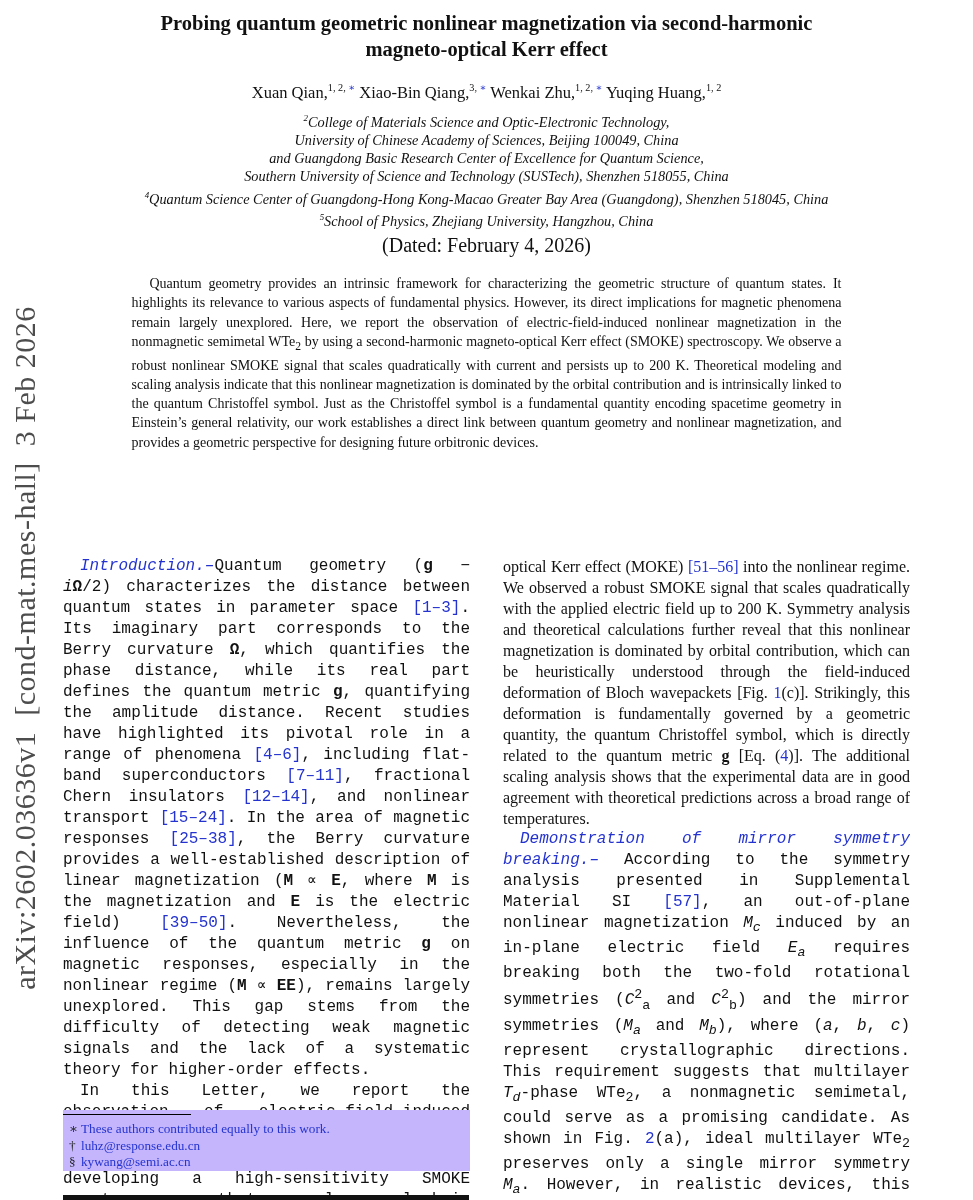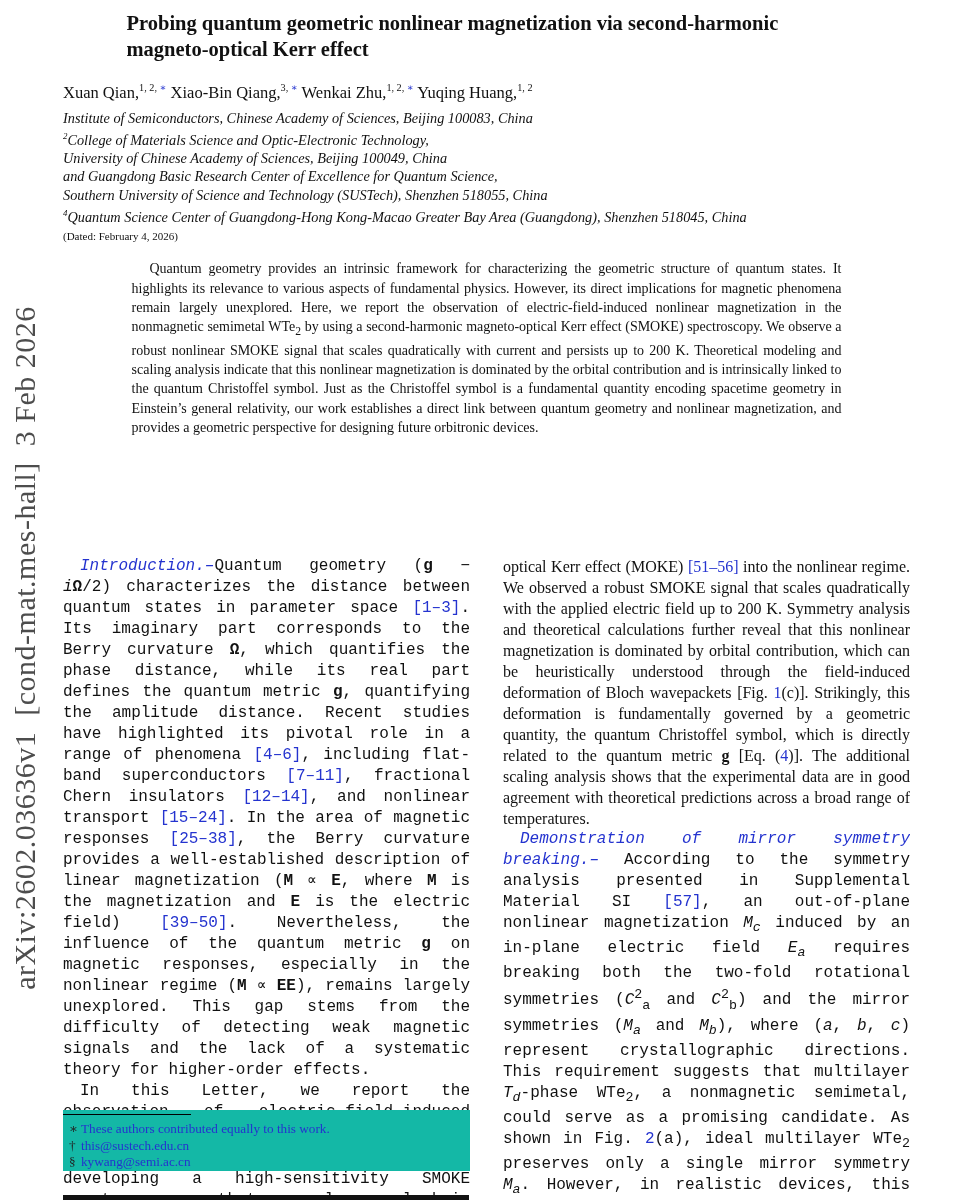--- a/index.html
+++ b/index.html
@@ -13,29 +13,29 @@
 
   
   .arxiv-stamp {
     position:absolute; left:8px; top:1066px; width:836px;
     transform:rotate(-90deg); transform-origin:0 0;
     font-size:30px; letter-spacing:.5px; color:var(--stamp,#4d4d4d);
     text-align:center; white-space:pre;
   }
 
   
-  .header { padding-top:10px; width:847px; margin:0 auto; }
+  .header { padding-top:10px; width:847px; margin:0 auto; text-align:center; }
   .title {
     font-size:20.5px; font-weight:bold; line-height:26px;
     max-width:720px; margin:0 auto;
   }
   .authors { margin-top:13px; font-size:16.5px; line-height:25px; }
   .authors sup, .affiliations sup { font-size:.62em; }
   .affiliations { margin-top:4px; font-style:italic; font-size:14.3px; line-height:18.4px; }
-  .date-line { margin-top:4px; font-size:11px; }
+  .date-line { margin-top:4px; font-size:20px; }
 
   
   .abstract {
     width:710px; margin:17px auto 0; font-size:14px; line-height:19.2px;
     text-align:justify; text-indent:18px;
   }
 
   
   .columns {
     position:absolute; left:63px; top:556px; width:847px; height:644px;
@@ -46,21 +46,21 @@
     font-size:16px; line-height:21px; text-align:justify;
     hyphens:auto; -webkit-hyphens:auto;
   }
   .para.indent { text-indent:17px;font-family:Liberation Mono, monospace; }
   .lk { color:var(--link,#2433cf); }
   .sec { color:var(--link,#2433cf); font-style:italic; }
 
   
   .footnotes {
     position:absolute; left:63px; top:1110px; width:407px;
-    background:#14b8a6; z-index:2; padding-top:4px;
+    background:#c4b5fd; z-index:2; padding-top:4px;
   }
   .footnote-rule { width:128px; border-top:1px solid #000; margin-bottom:6px; }
   .footnote { font-size:13.2px; line-height:16.6px; padding-left:6px; }
   .fn-sym { display:inline-block; width:12px; color:#222; }
   .fn-text { color:var(--link,#2433cf); }
 
   
   .figure-cut {
     position:absolute; left:63px; top:1195px; width:406px; height:5px;
     background:#121212; z-index:3;
@@ -74,26 +74,26 @@
   <div class="arxiv-stamp">arXiv:2602.03636v1  [cond-mat.mes-hall]  3 Feb 2026</div>
 
   <header class="header">
     <h1 class="title">Probing quantum geometric nonlinear magnetization via second-harmonic magneto-optical Kerr effect</h1>
 
     <div class="authors">
       <div class="author-line">Xuan Qian,<sup>1, 2, <span class="lk">∗</span></sup> Xiao-Bin Qiang,<sup>3, <span class="lk">∗</span></sup> Wenkai Zhu,<sup>1, 2, <span class="lk">∗</span></sup> Yuqing Huang,<sup>1, 2</sup></div>
     </div>
 
     <div class="affiliations">
-      <div class="aff-line">Institute of Semiconductors, Chinese Academy of Sciences, Beijing 100083, China</div>
       <div class="aff-line"><sup>2</sup>College of Materials Science and Optic-Electronic Technology,</div>
       <div class="aff-line">University of Chinese Academy of Sciences, Beijing 100049, China</div>
       <div class="aff-line">and Guangdong Basic Research Center of Excellence for Quantum Science,</div>
       <div class="aff-line">Southern University of Science and Technology (SUSTech), Shenzhen 518055, China</div>
       <div class="aff-line"><sup>4</sup>Quantum Science Center of Guangdong-Hong Kong-Macao Greater Bay Area (Guangdong), Shenzhen 518045, China</div>
+      <div class="aff-line"><sup>5</sup>School of Physics, Zhejiang University, Hangzhou, China</div>
     </div>
 
     <div class="date-line">(Dated: February 4, 2026)</div>
   </header>
 
   <section class="abstract">Quantum geometry provides an intrinsic framework for characterizing the geometric structure of quantum states. It highlights its relevance to various aspects of fundamental physics. However, its direct implications for magnetic phenomena remain largely unexplored. Here, we report the observation of electric-field-induced nonlinear magnetization in the nonmagnetic semimetal WTe<sub>2</sub> by using a second-harmonic magneto-optical Kerr effect (SMOKE) spectroscopy. We observe a robust nonlinear SMOKE signal that scales quadratically with current and persists up to 200 K. Theoretical modeling and scaling analysis indicate that this nonlinear magnetization is dominated by the orbital contribution and is intrinsically linked to the quantum Christoffel symbol. Just as the Christoffel symbol is a fundamental quantity encoding spacetime geometry in Einstein’s general relativity, our work establishes a direct link between quantum geometry and nonlinear magnetization, and provides a geometric perspective for designing future orbitronic devices.</section>
 
   <main class="columns">
     <div class="col">
       <p class="para indent"><span class="sec">Introduction.–</span>Quantum geometry (<b>g</b> − <i>i</i><b>Ω</b>/2) characterizes the distance between quantum states in parameter space <span class="lk">[1–3]</span>. Its imaginary part corresponds to the Berry curvature <b>Ω</b>, which quantifies the phase distance, while its real part defines the quantum metric <b>g</b>, quantifying the amplitude distance. Recent studies have highlighted its pivotal role in a range of phenomena <span class="lk">[4–6]</span>, including flat-band superconductors <span class="lk">[7–11]</span>, fractional Chern insulators <span class="lk">[12–14]</span>, and nonlinear transport <span class="lk">[15–24]</span>. In the area of magnetic responses <span class="lk">[25–38]</span>, the Berry curvature provides a well-established description of linear magnetization (<b>M</b> ∝ <b>E</b>, where <b>M</b> is the magnetization and <b>E</b> is the electric field) <span class="lk">[39–50]</span>. Nevertheless, the influence of the quantum metric <b>g</b> on magnetic responses, especially in the nonlinear regime (<b>M</b> ∝ <b>EE</b>), remains largely unexplored. This gap stems from the difficulty of detecting weak magnetic signals and the lack of a systematic theory for higher-order effects.</p>
@@ -104,21 +104,21 @@
       <p class="para indent"><span class="sec">Demonstration of mirror symmetry breaking.–</span> According to the symmetry analysis presented in Supplemental Material SI <span class="lk">[57]</span>, an out-of-plane nonlinear magnetization <i>M<sub>c</sub></i> induced by an in-plane electric field <i>E<sub>a</sub></i> requires breaking both the two-fold rotational symmetries (<i>C</i><sup>2</sup><sub>a</sub> and <i>C</i><sup>2</sup><sub>b</sub>) and the mirror symmetries (<i>M<sub>a</sub></i> and <i>M<sub>b</sub></i>), where (<i>a</i>, <i>b</i>, <i>c</i>) represent crystallographic directions. This requirement suggests that multilayer <i>T<sub>d</sub></i>-phase WTe<sub>2</sub>, a nonmagnetic semimetal, could serve as a promising candidate. As shown in Fig. <span class="lk">2</span>(a), ideal multilayer WTe<sub>2</sub> preserves only a single mirror symmetry <i>M<sub>a</sub></i>. However, in realistic devices, this residual symmetry is typically weakly broken due to interface and strain effects <span class="lk">[58–61]</span>. To determine whether <i>M<sub>a</sub></i> is similarly broken in our devices, we utilize the nonlinear Hall effect as a probe. Since <i>M<sub>a</sub></i> also forbids the nonlinear Hall response when the current is applied</p>
     </div>
   </main>
 
   <footer class="footnotes">
     <div class="footnote-rule"></div>
     <div class="footnote">
       <span class="fn-sym">∗</span><span class="fn-text">These authors contributed equally to this work.</span>
     </div>
     <div class="footnote">
-      <span class="fn-sym">†</span><span class="fn-text">this@sustech.edu.cn</span>
+      <span class="fn-sym">†</span><span class="fn-text">luhz@response.edu.cn</span>
     </div>
     <div class="footnote">
       <span class="fn-sym">§</span><span class="fn-text">kywang@semi.ac.cn</span>
     </div>
   </footer>
 
   <div class="figure-cut"></div>
 
 </div>
 

